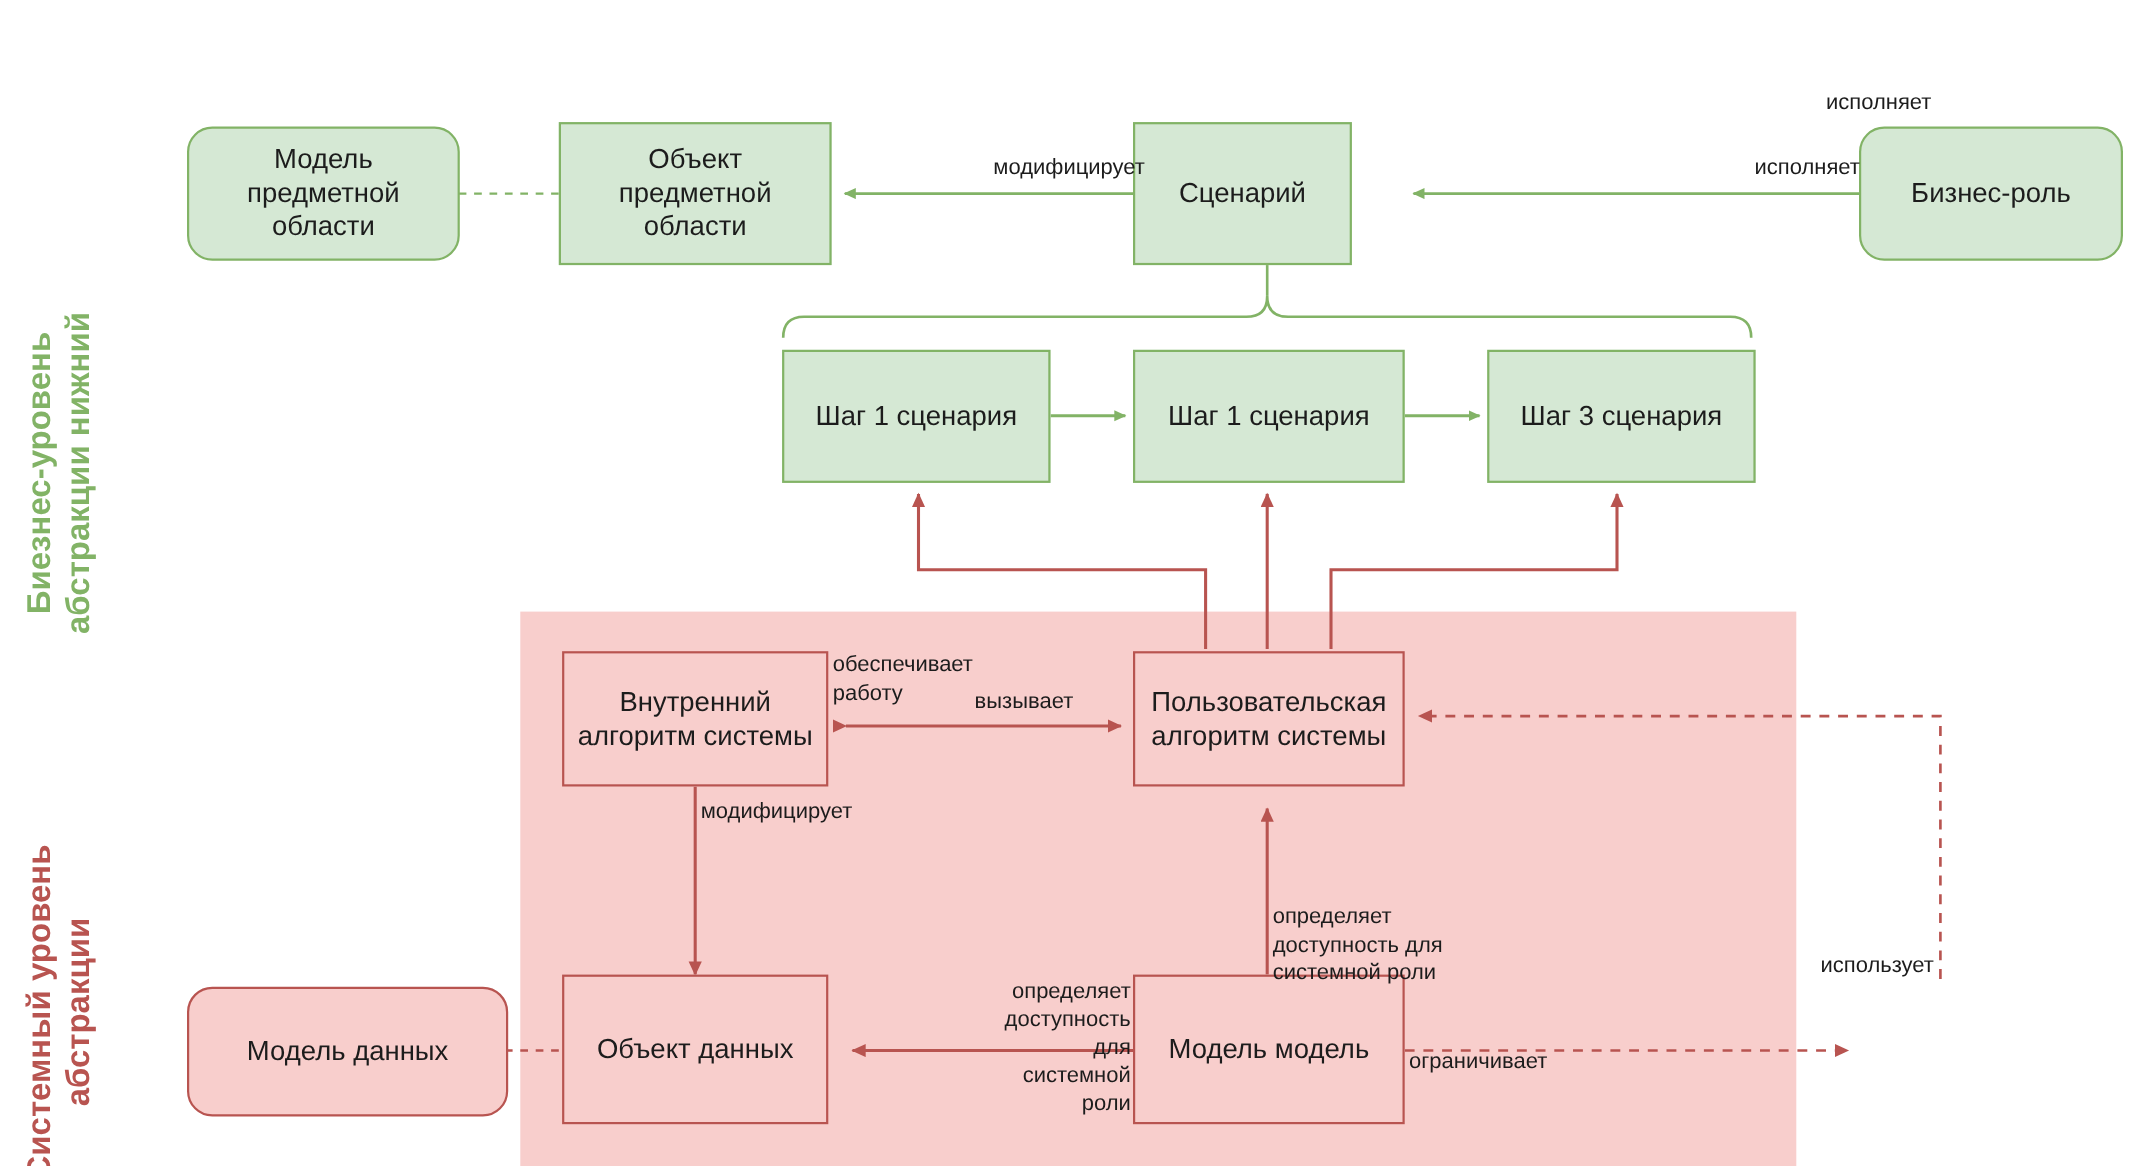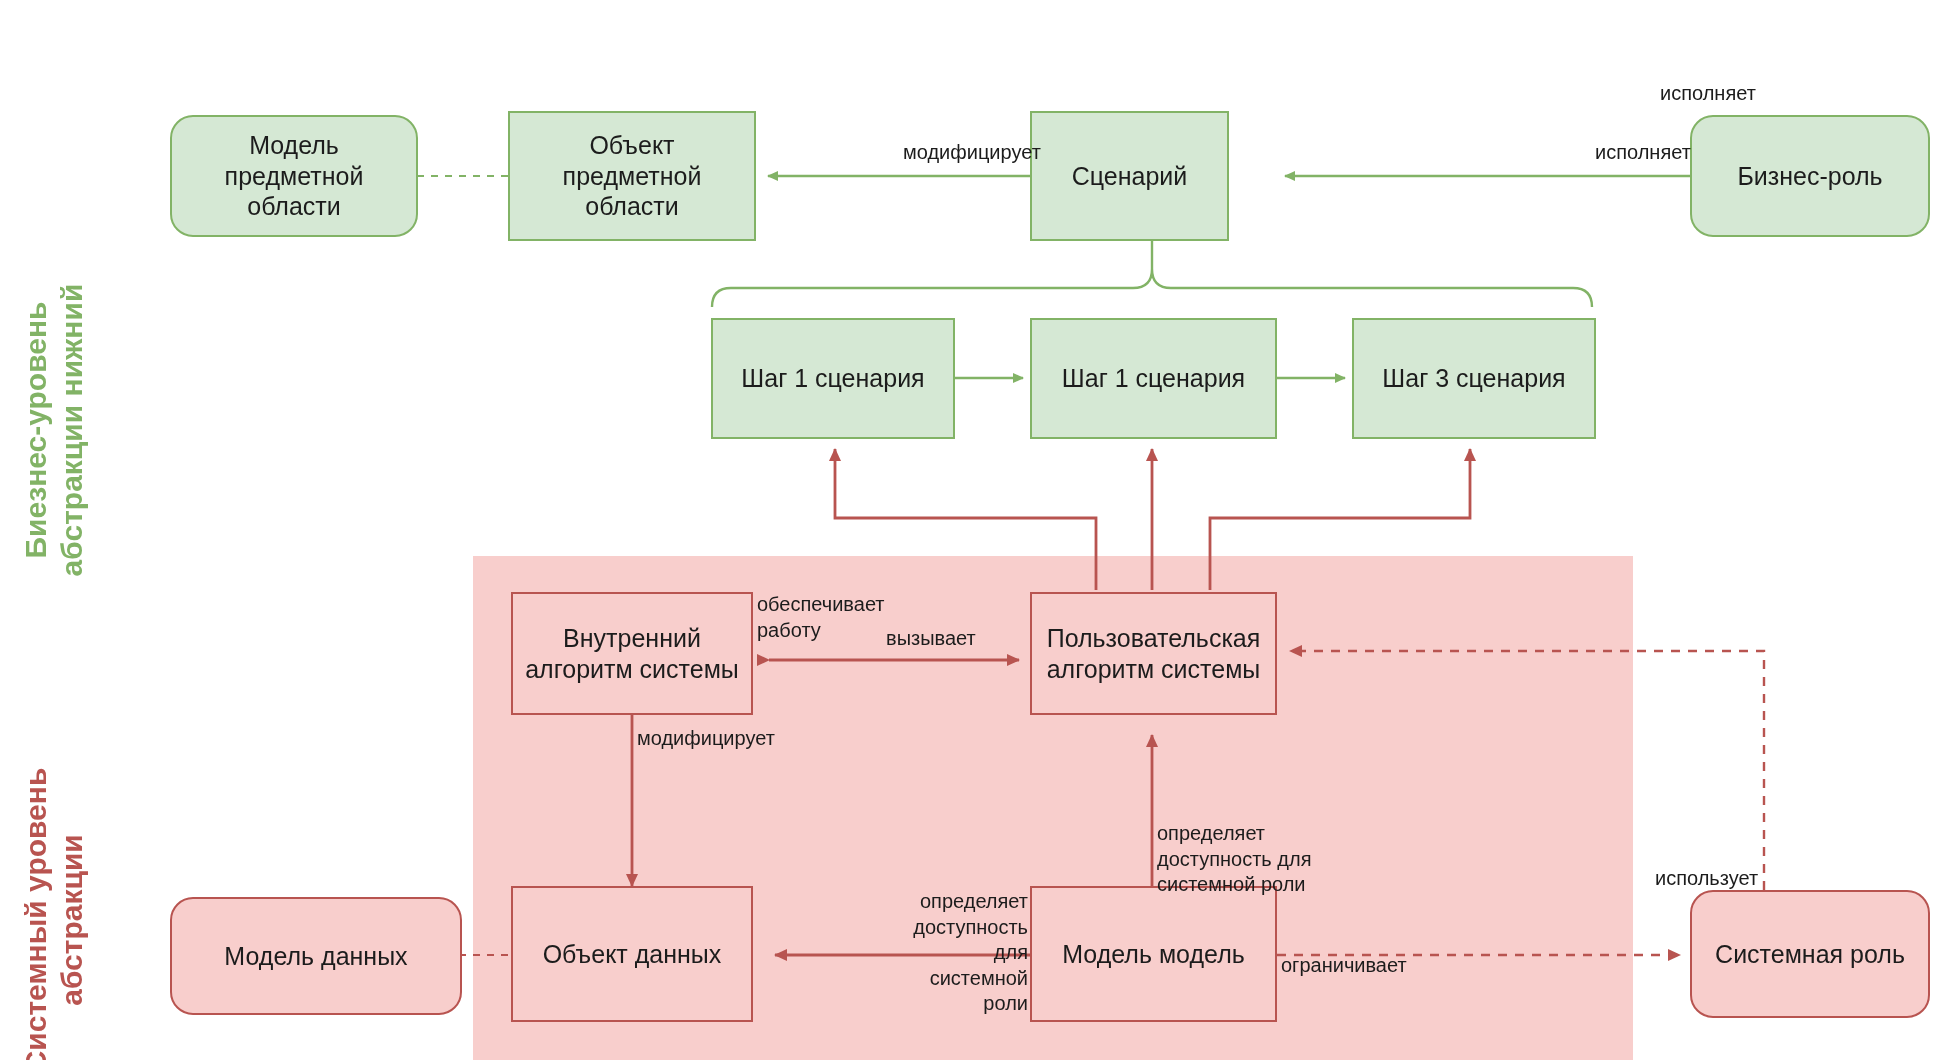--- a/index.html
+++ b/index.html
@@ -141,21 +141,20 @@
   <div class="node red" style="left:511px; top:592px; width:242px; height:123px;">Внутренний алгоритм системы</div>
 
   <div class="node red" style="left:1030px; top:592px; width:247px; height:123px;">Пользовательская алгоритм системы</div>
 
   <div class="node red rounded" style="left:170px; top:897px; width:292px; height:118px;">Модель данных</div>
 
   <div class="node red" style="left:511px; top:886px; width:242px; height:136px;">Объект данных</div>
 
   <div class="node red" style="left:1030px; top:886px; width:247px; height:136px;">Модель модель</div>
 
-  <div class="node red rounded" style="left:1690px; top:890px; width:240px; height:128px;">Системная роль</div>
 
   <div class="edge-label" style="left:903px; top:140px;">модифицирует</div>
 
   <div class="edge-label" style="left:1660px; top:81px;">исполняет</div>
 
   <div class="edge-label" style="left:1595px; top:140px;">исполняет</div>
 
   <div class="edge-label" style="left:757px; top:592px;">обеспечивает
 работу</div>
 

